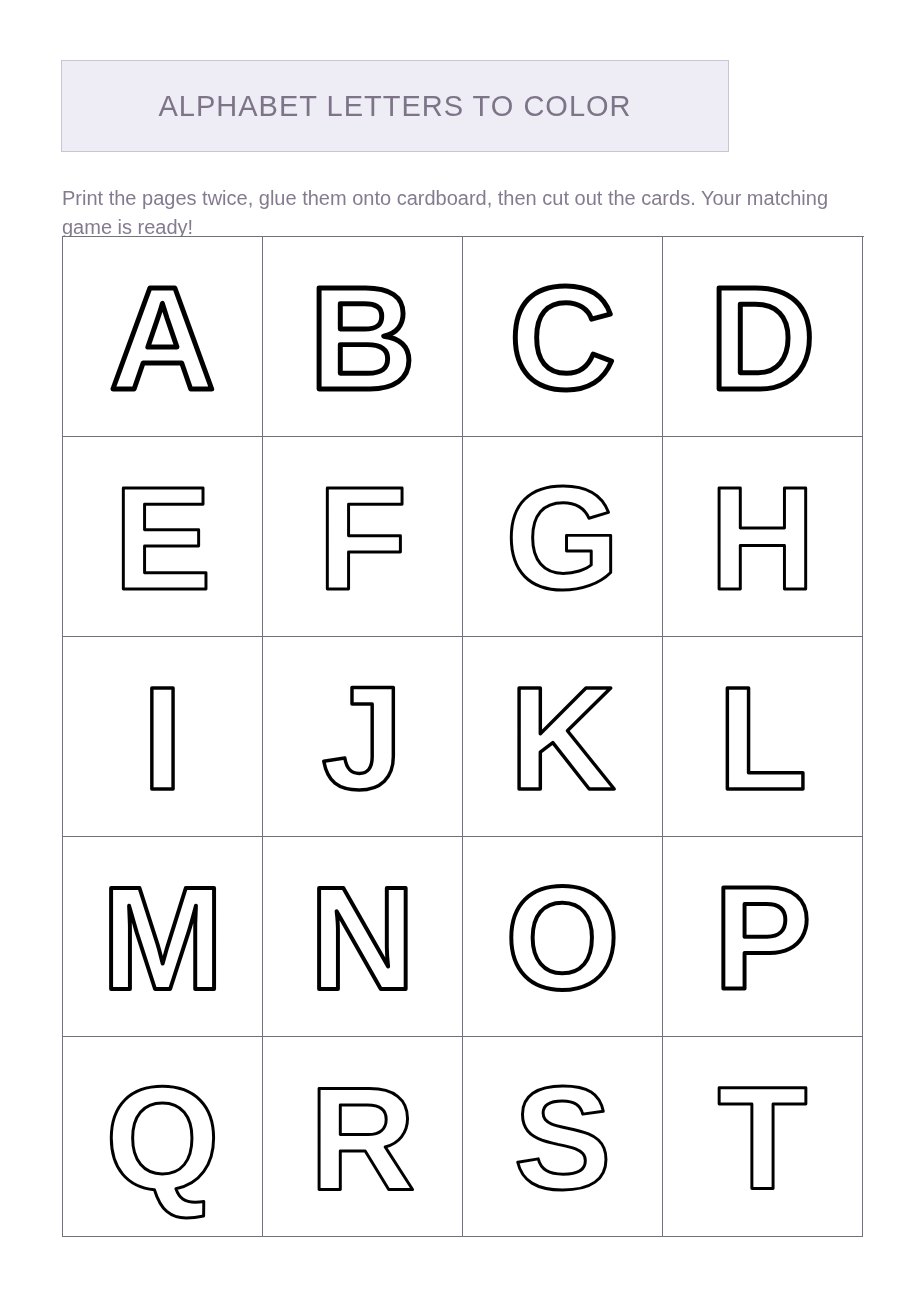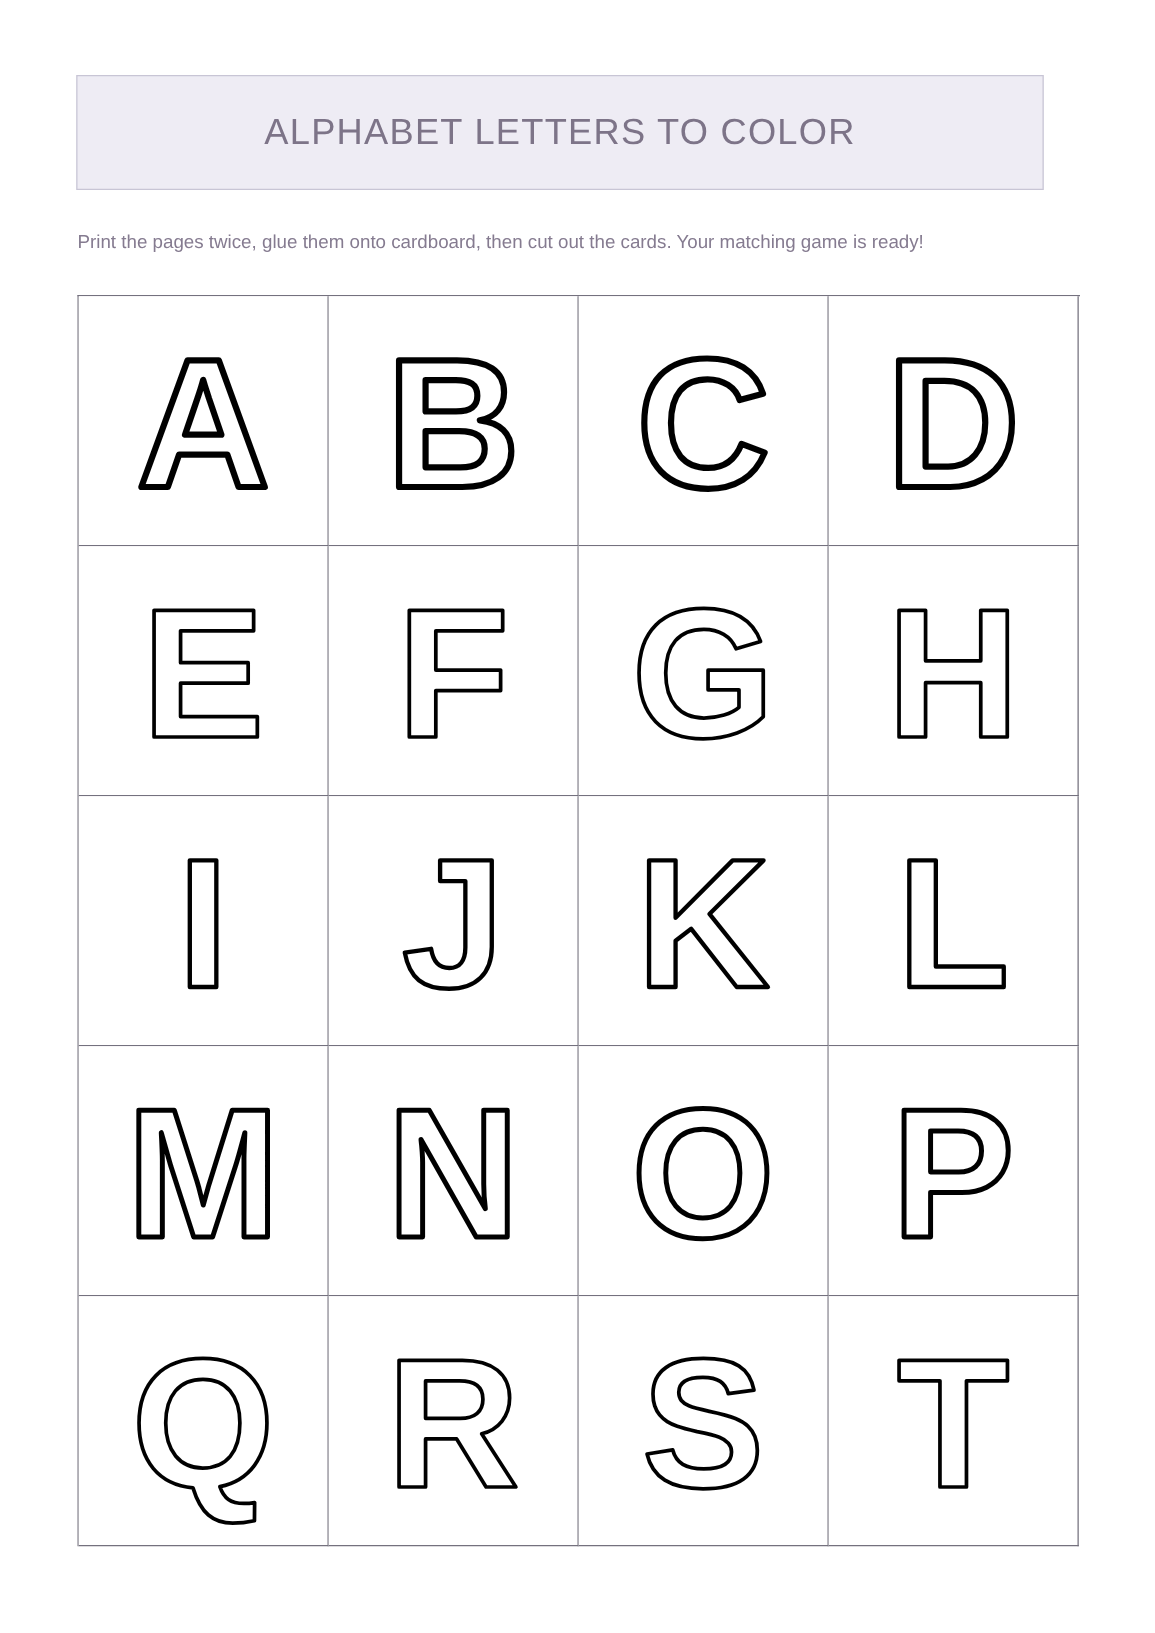--- a/index.html
+++ b/index.html
@@ -12,42 +12,42 @@
     position: relative;
     width: 924px;
     height: 1306px;
     background: #ffffff;
     overflow: hidden;
   }
   .header-box {
     position: absolute;
     left: 61px;
     top: 60px;
-    width: 774px;
+    width: 668px;
     height: 92px;
     background: #eeecf4;
     border: 1px solid #c8c5d5;
     box-sizing: border-box;
     display: flex;
     align-items: center;
     justify-content: center;
   }
   .page-title {
     margin: 0;
     font-size: 29px;
     font-weight: 400;
     letter-spacing: 1px;
     color: #7d7488;
   }
   .instructions {
     position: absolute;
     left: 62px;
     top: 164px;
     width: 800px;
-    font-size: 15px;
+    font-size: 20px;
     line-height: 29px;
     color: #857b90;
   }
   .letter-grid {
     position: absolute;
     left: 62px;
     top: 236px;
     width: 801px;
     display: grid;
     grid-template-columns: repeat(4, 200px);

